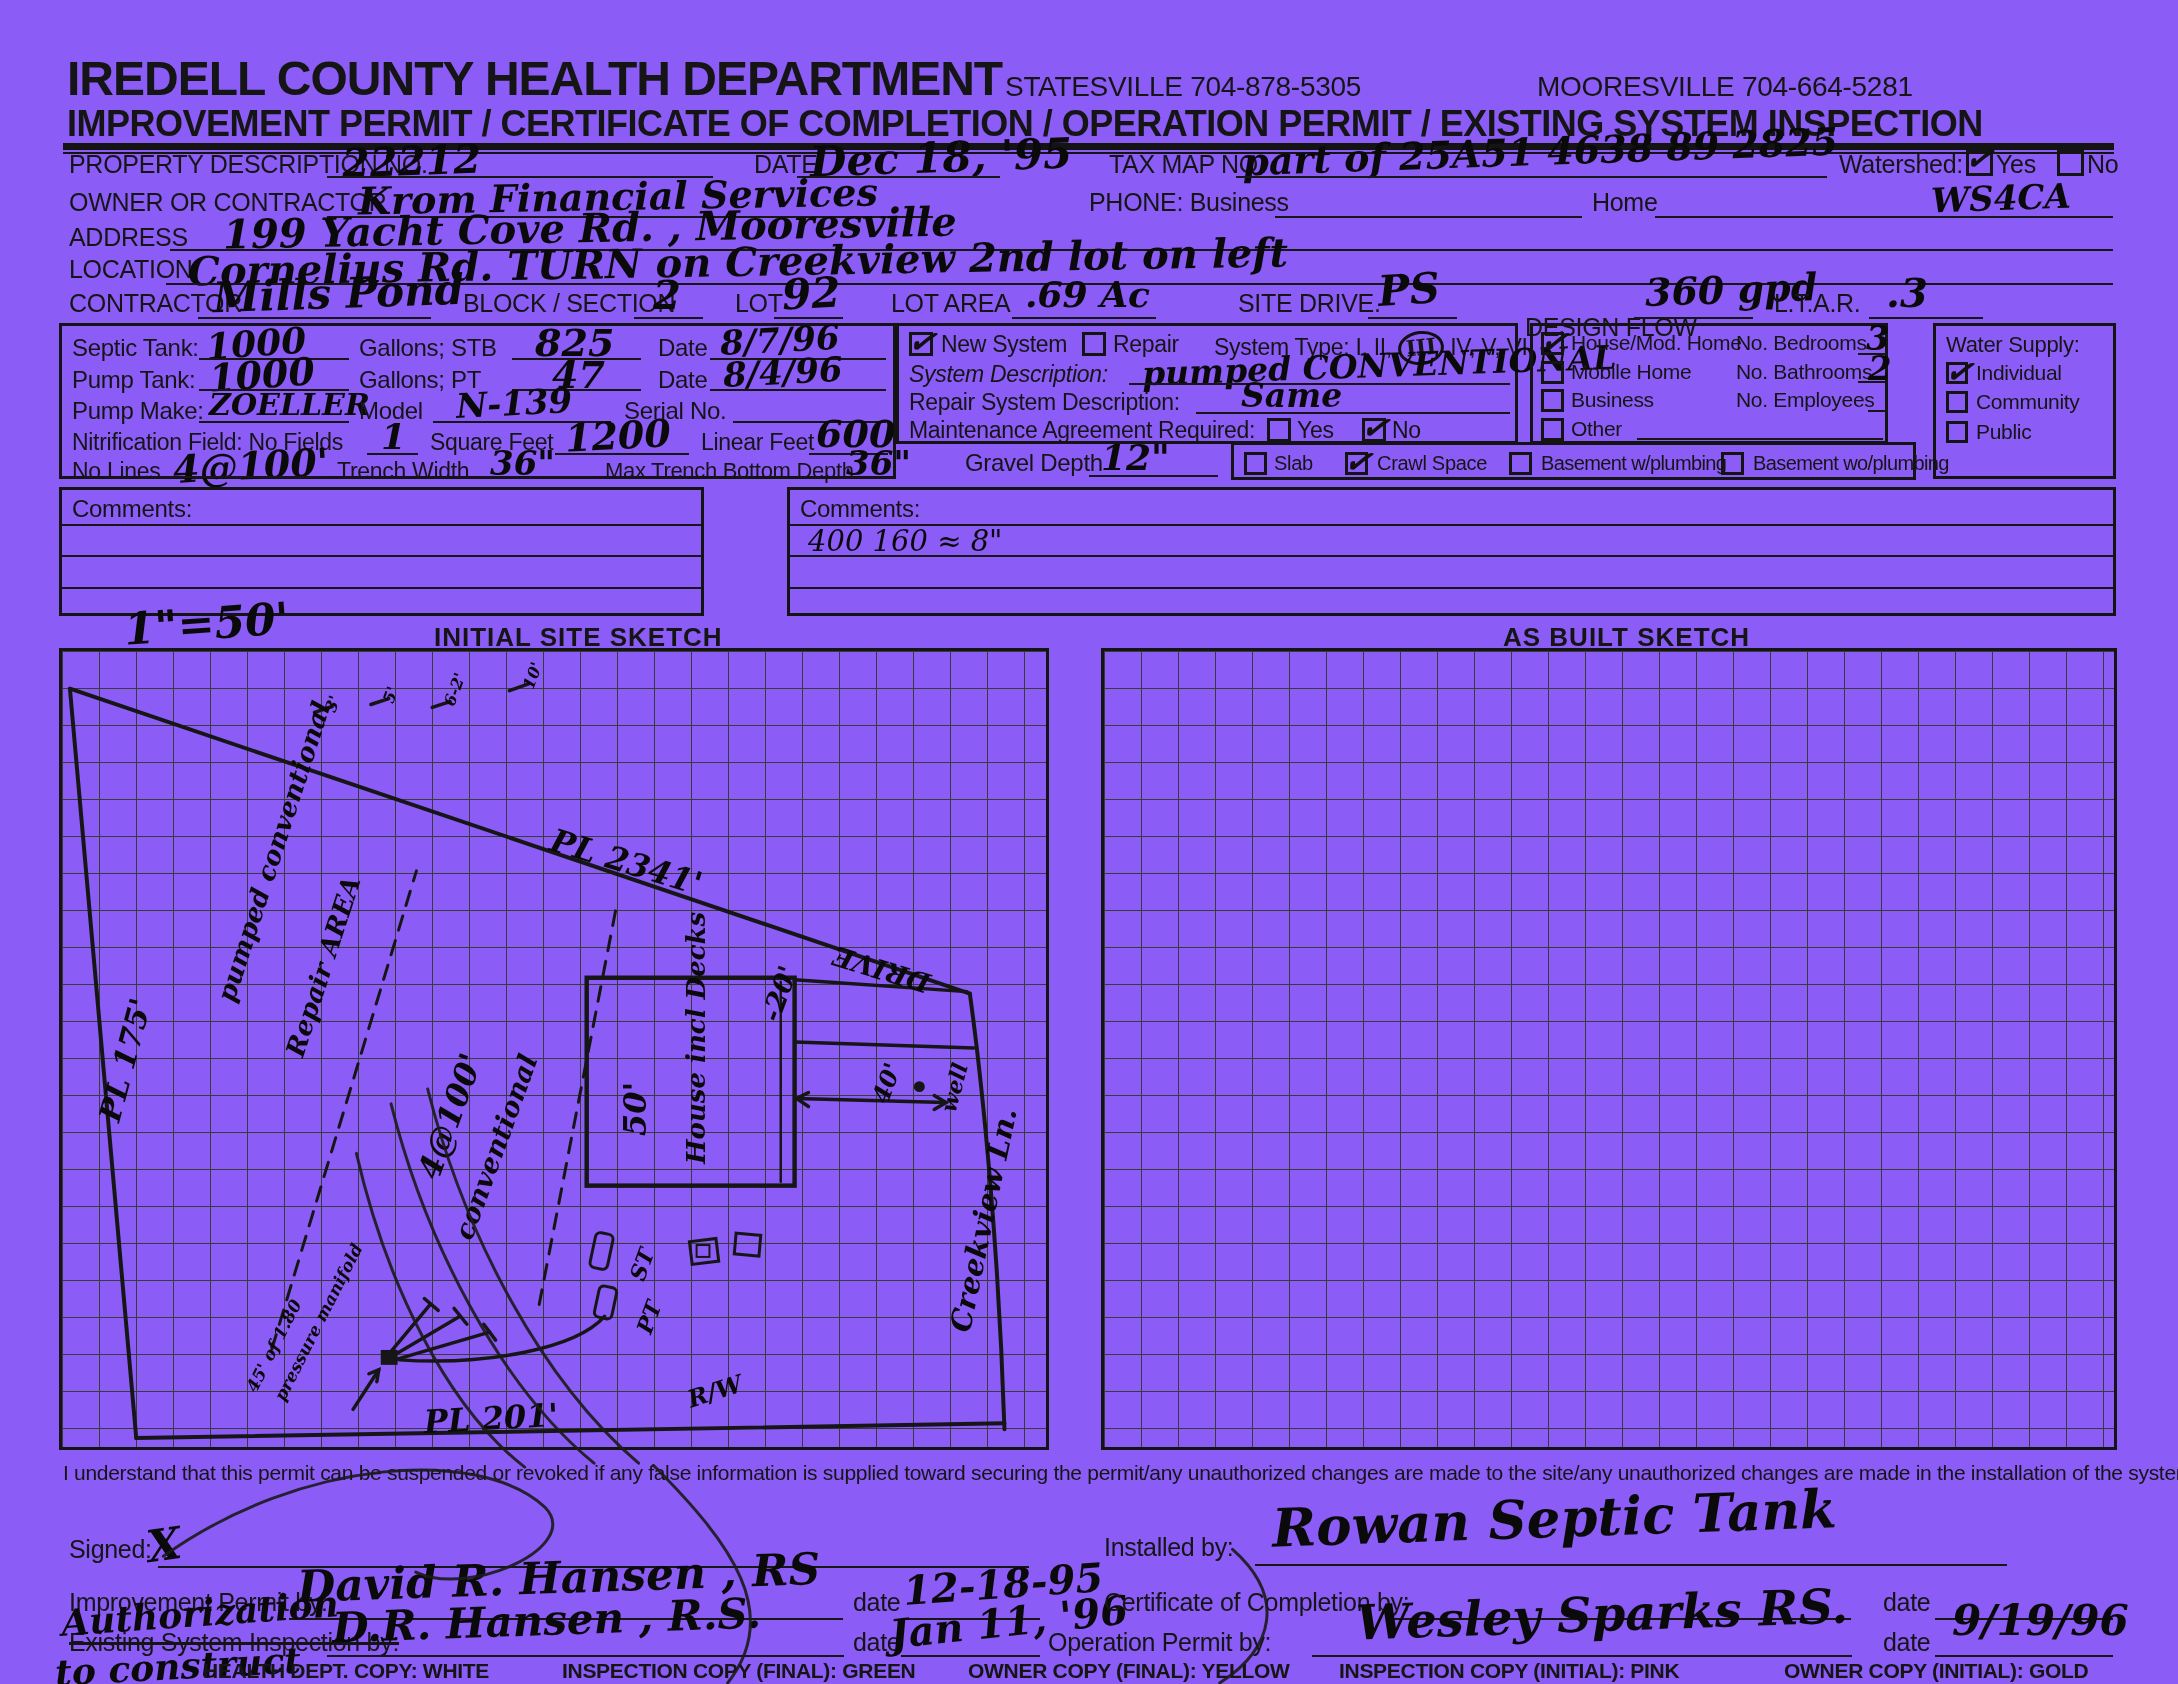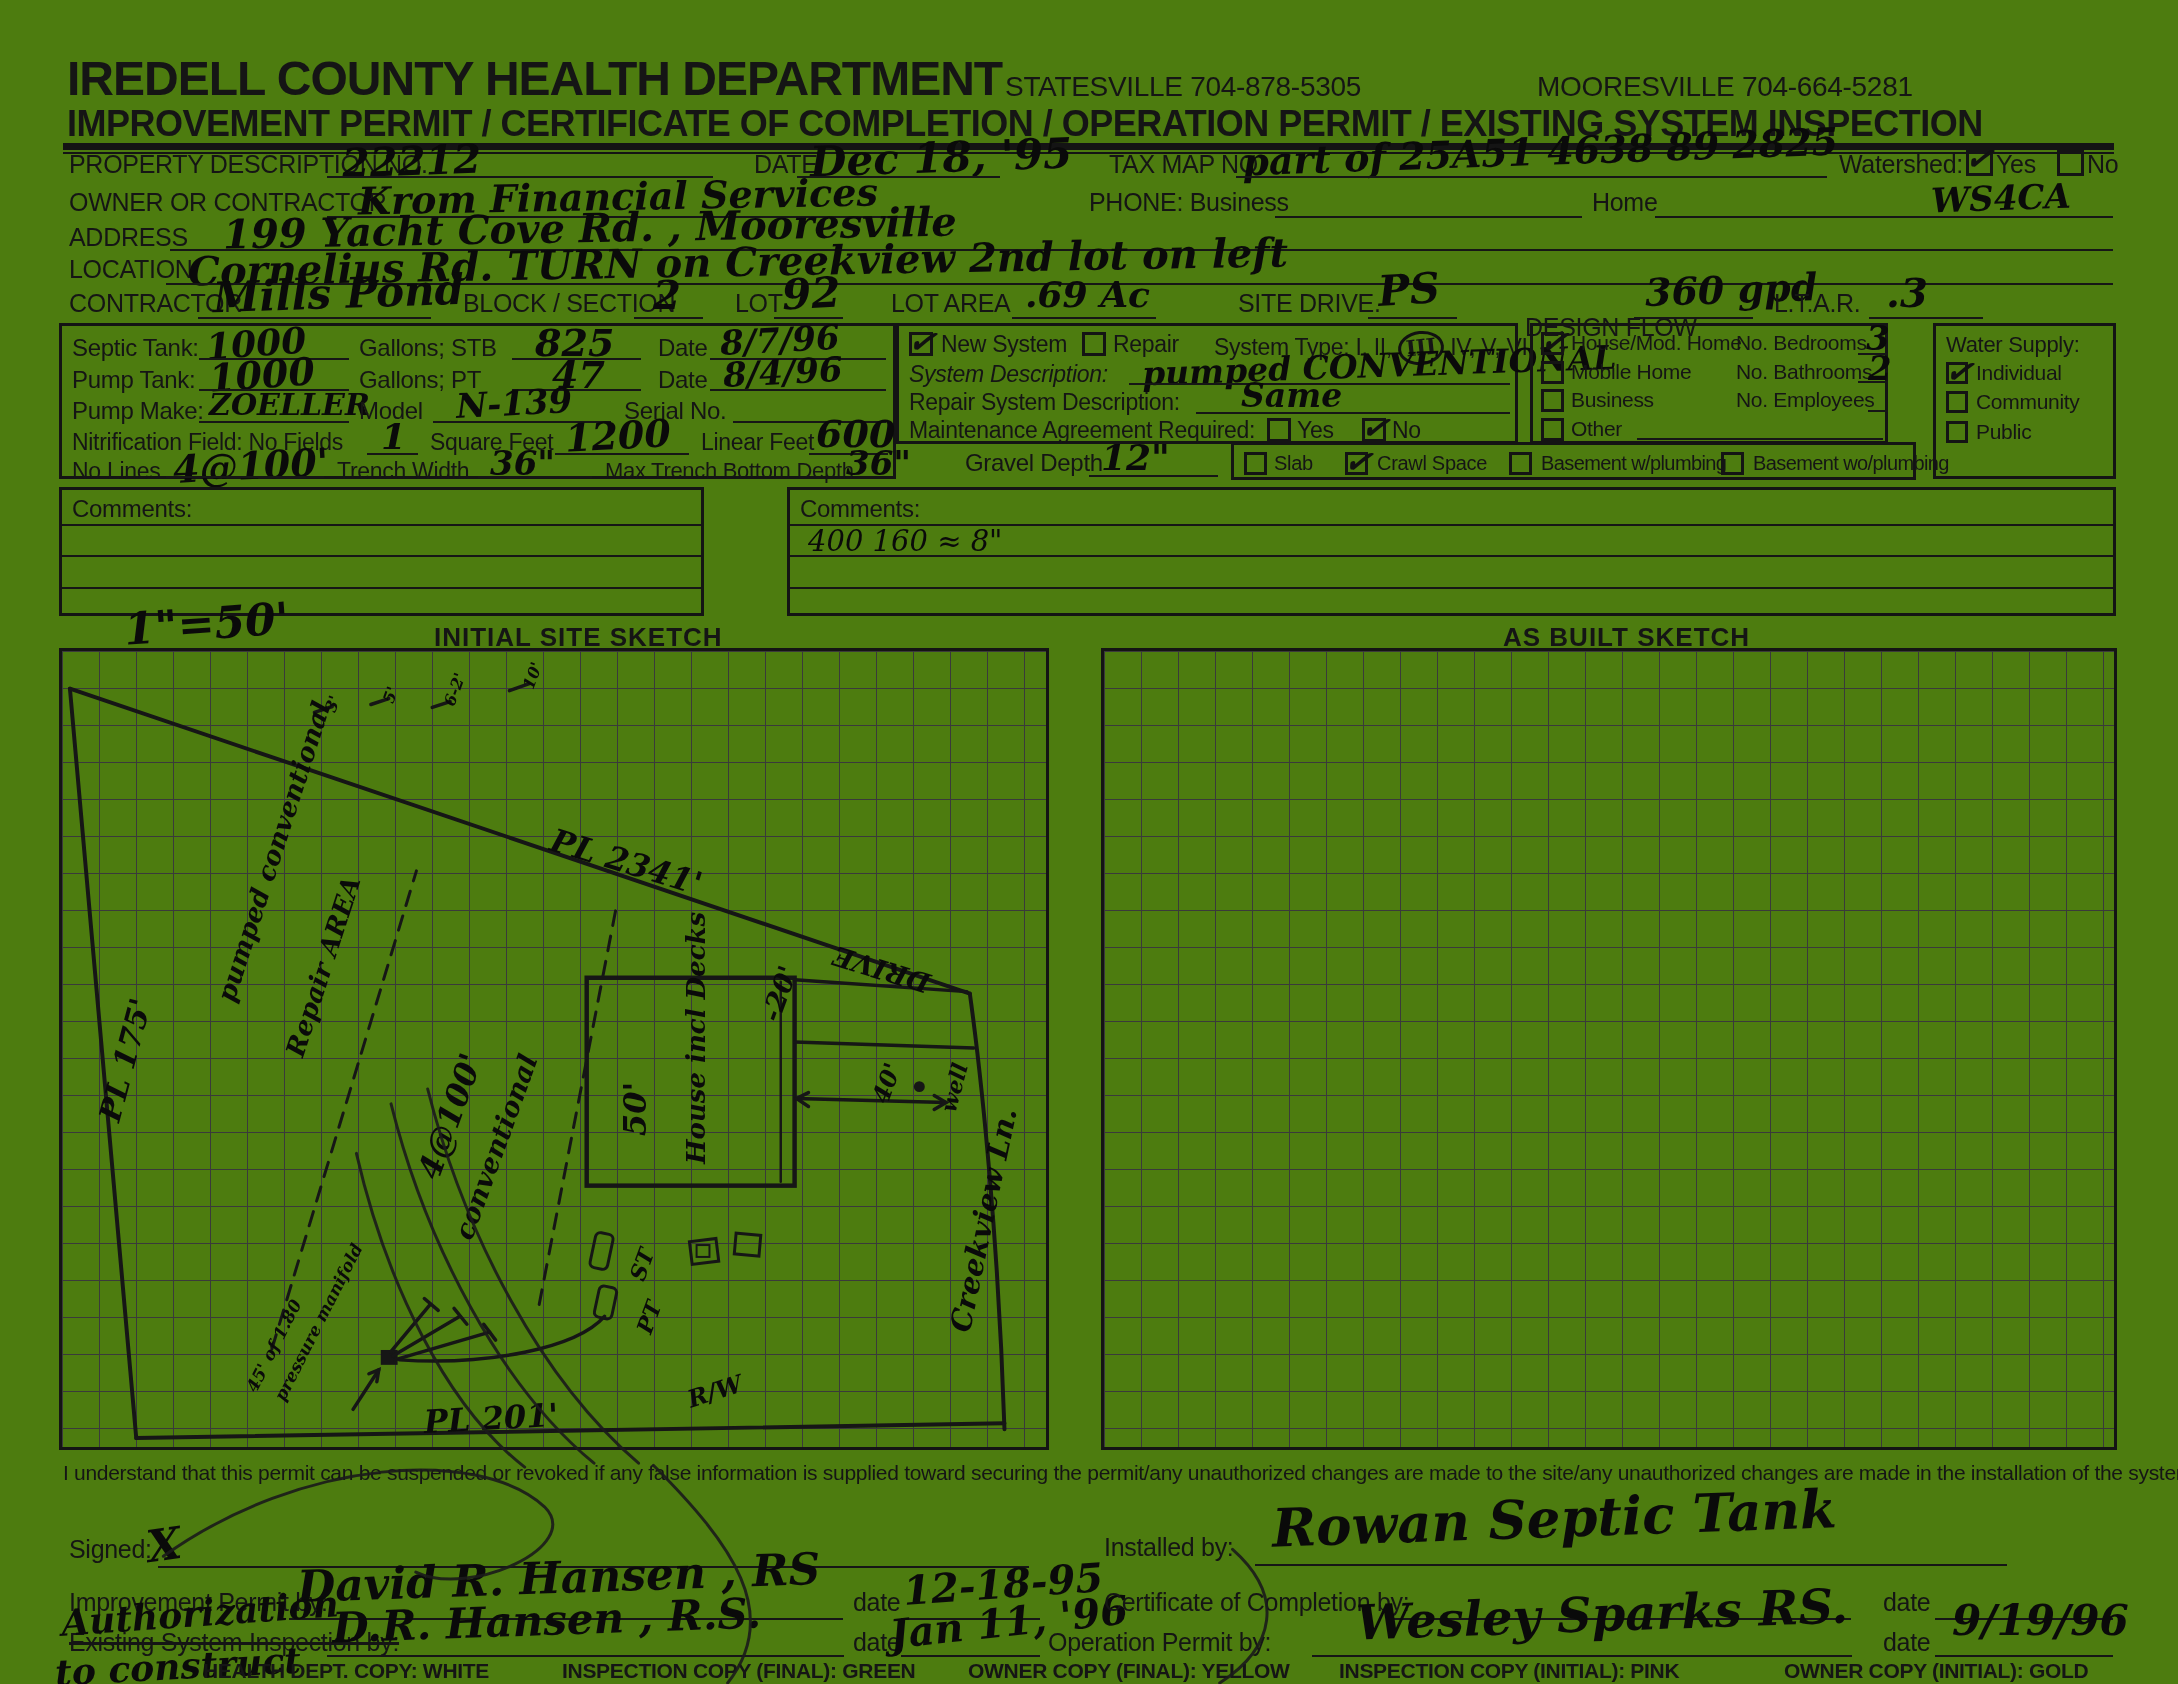--- a/index.html
+++ b/index.html
@@ -1,16 +1,16 @@
 <!DOCTYPE html>
 <html><head>
 <meta charset="utf-8">
 <style>
   html,body{margin:0;padding:0;background:#d9d9d6;}
-  .page{position:relative;width:2178px;height:1684px;background:#4d7c0f;color:#111;
+  .page{position:relative;width:2178px;height:1684px;background:#8b5cf6;color:#111;
         font-family:"Liberation Sans",sans-serif;overflow:hidden;}
   .lbl{position:absolute;white-space:nowrap;font-size:25px;color:#151515;letter-spacing:-0.3px;}
   .b{font-weight:bold;}
   .hw{position:absolute;white-space:nowrap;font-family:"DejaVu Serif",serif;font-style:italic;
       font-weight:700;color:#0a0a0a;}
   .ln{position:absolute;height:0;border-bottom:2.5px solid #161616;}
   .box{position:absolute;border:3px solid #141414;box-sizing:border-box;}
   .cb{position:absolute;width:21px;height:21px;border:3px solid #141414;box-sizing:content-box;}
   .cb.ck::after{content:"✓";position:absolute;left:-4px;top:-14px;font-size:34px;
       font-family:"DejaVu Serif",serif;font-style:italic;font-weight:bold;transform:rotate(8deg);}

